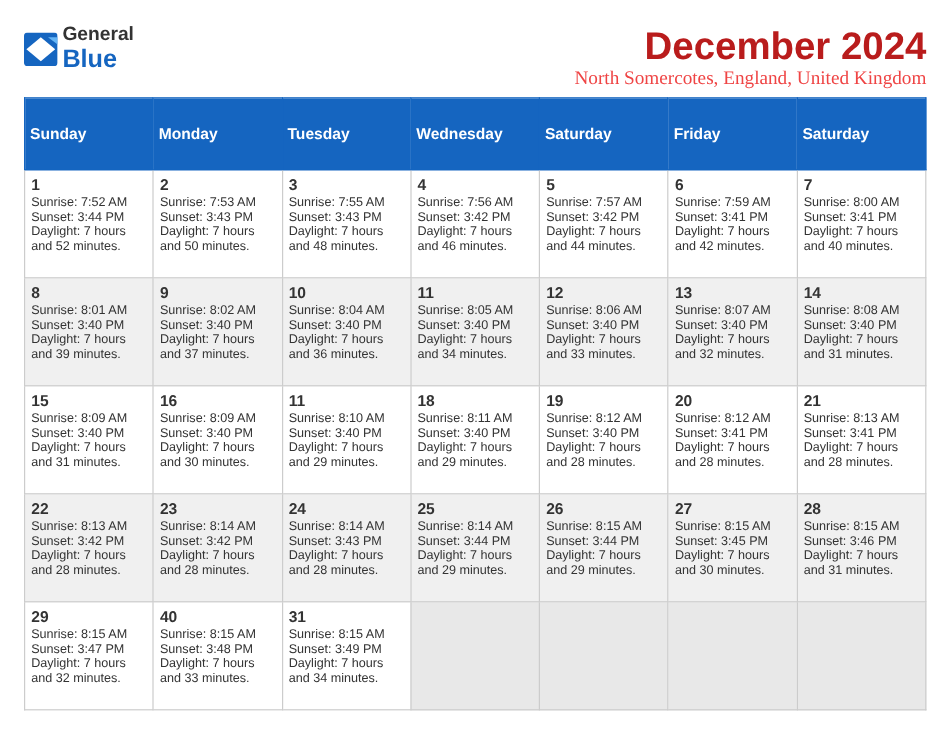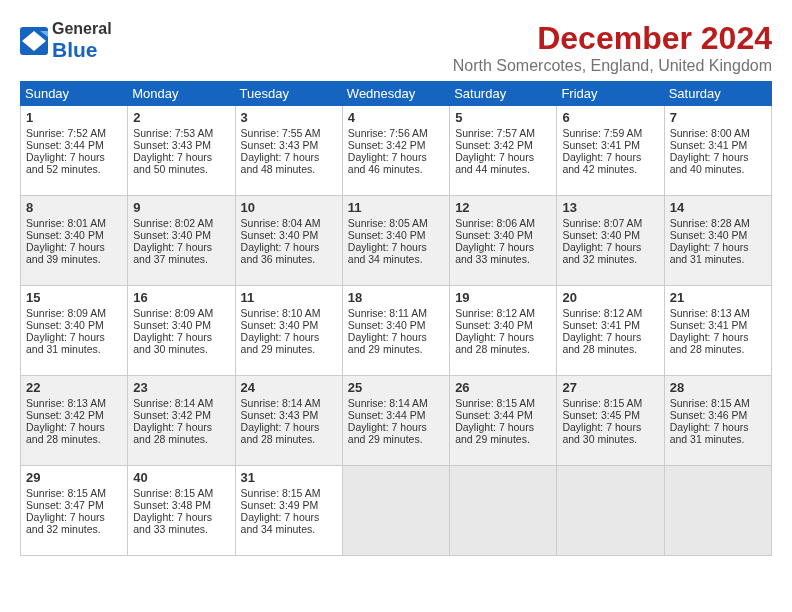--- a/index.html
+++ b/index.html
@@ -28,33 +28,34 @@
     .title-area {
       text-align: right;
     }
     .main-title {
       font-size: 32px;
       font-weight: bold;
       color: #b91c1c;
     }
     .subtitle {
       font-size: 16px;
-      color: #737373;
+      color: #ef4444;
+      font-family: Liberation Serif, serif;
     }
     table {
       width: 100%;
       border-collapse: collapse;
       table-layout: fixed;
     }
     thead tr th {
       background-color: #1565c0;
       color: #fff;
       font-size: 13px;
-      font-weight: normal;
-      padding: 4px 4px;
+      font-weight: bold;
+      padding: 22px 4px;
       text-align: left;
       border: 1px solid #1565c0;
     }
     tbody tr td {
       border: 1px solid #ccc;
       vertical-align: top;
       padding: 4px 5px;
       font-size: 10.5px;
       color: #333;
       height: 90px;
@@ -118,21 +119,21 @@
         <td><span class="day-number">6</span><span>Sunrise: 7:59 AM</span><br><span>Sunset: 3:41 PM</span><br><span>Daylight: 7 hours and 42 minutes.</span></td>
         <td><span class="day-number">7</span><span>Sunrise: 8:00 AM</span><br><span>Sunset: 3:41 PM</span><br><span>Daylight: 7 hours and 40 minutes.</span></td>
       </tr>
       <tr>
         <td><span class="day-number">8</span><span>Sunrise: 8:01 AM</span><br><span>Sunset: 3:40 PM</span><br><span>Daylight: 7 hours and 39 minutes.</span></td>
         <td><span class="day-number">9</span><span>Sunrise: 8:02 AM</span><br><span>Sunset: 3:40 PM</span><br><span>Daylight: 7 hours and 37 minutes.</span></td>
         <td><span class="day-number">10</span><span>Sunrise: 8:04 AM</span><br><span>Sunset: 3:40 PM</span><br><span>Daylight: 7 hours and 36 minutes.</span></td>
         <td><span class="day-number">11</span><span>Sunrise: 8:05 AM</span><br><span>Sunset: 3:40 PM</span><br><span>Daylight: 7 hours and 34 minutes.</span></td>
         <td><span class="day-number">12</span><span>Sunrise: 8:06 AM</span><br><span>Sunset: 3:40 PM</span><br><span>Daylight: 7 hours and 33 minutes.</span></td>
         <td><span class="day-number">13</span><span>Sunrise: 8:07 AM</span><br><span>Sunset: 3:40 PM</span><br><span>Daylight: 7 hours and 32 minutes.</span></td>
-        <td><span class="day-number">14</span><span>Sunrise: 8:28 AM</span><br><span>Sunset: 3:40 PM</span><br><span>Daylight: 7 hours and 31 minutes.</span></td>
+        <td><span class="day-number">14</span><span>Sunrise: 8:08 AM</span><br><span>Sunset: 3:40 PM</span><br><span>Daylight: 7 hours and 31 minutes.</span></td>
       </tr>
       <tr>
         <td><span class="day-number">15</span><span>Sunrise: 8:09 AM</span><br><span>Sunset: 3:40 PM</span><br><span>Daylight: 7 hours and 31 minutes.</span></td>
         <td><span class="day-number">16</span><span>Sunrise: 8:09 AM</span><br><span>Sunset: 3:40 PM</span><br><span>Daylight: 7 hours and 30 minutes.</span></td>
         <td><span class="day-number">11</span><span>Sunrise: 8:10 AM</span><br><span>Sunset: 3:40 PM</span><br><span>Daylight: 7 hours and 29 minutes.</span></td>
         <td><span class="day-number">18</span><span>Sunrise: 8:11 AM</span><br><span>Sunset: 3:40 PM</span><br><span>Daylight: 7 hours and 29 minutes.</span></td>
         <td><span class="day-number">19</span><span>Sunrise: 8:12 AM</span><br><span>Sunset: 3:40 PM</span><br><span>Daylight: 7 hours and 28 minutes.</span></td>
         <td><span class="day-number">20</span><span>Sunrise: 8:12 AM</span><br><span>Sunset: 3:41 PM</span><br><span>Daylight: 7 hours and 28 minutes.</span></td>
         <td><span class="day-number">21</span><span>Sunrise: 8:13 AM</span><br><span>Sunset: 3:41 PM</span><br><span>Daylight: 7 hours and 28 minutes.</span></td>
       </tr>

